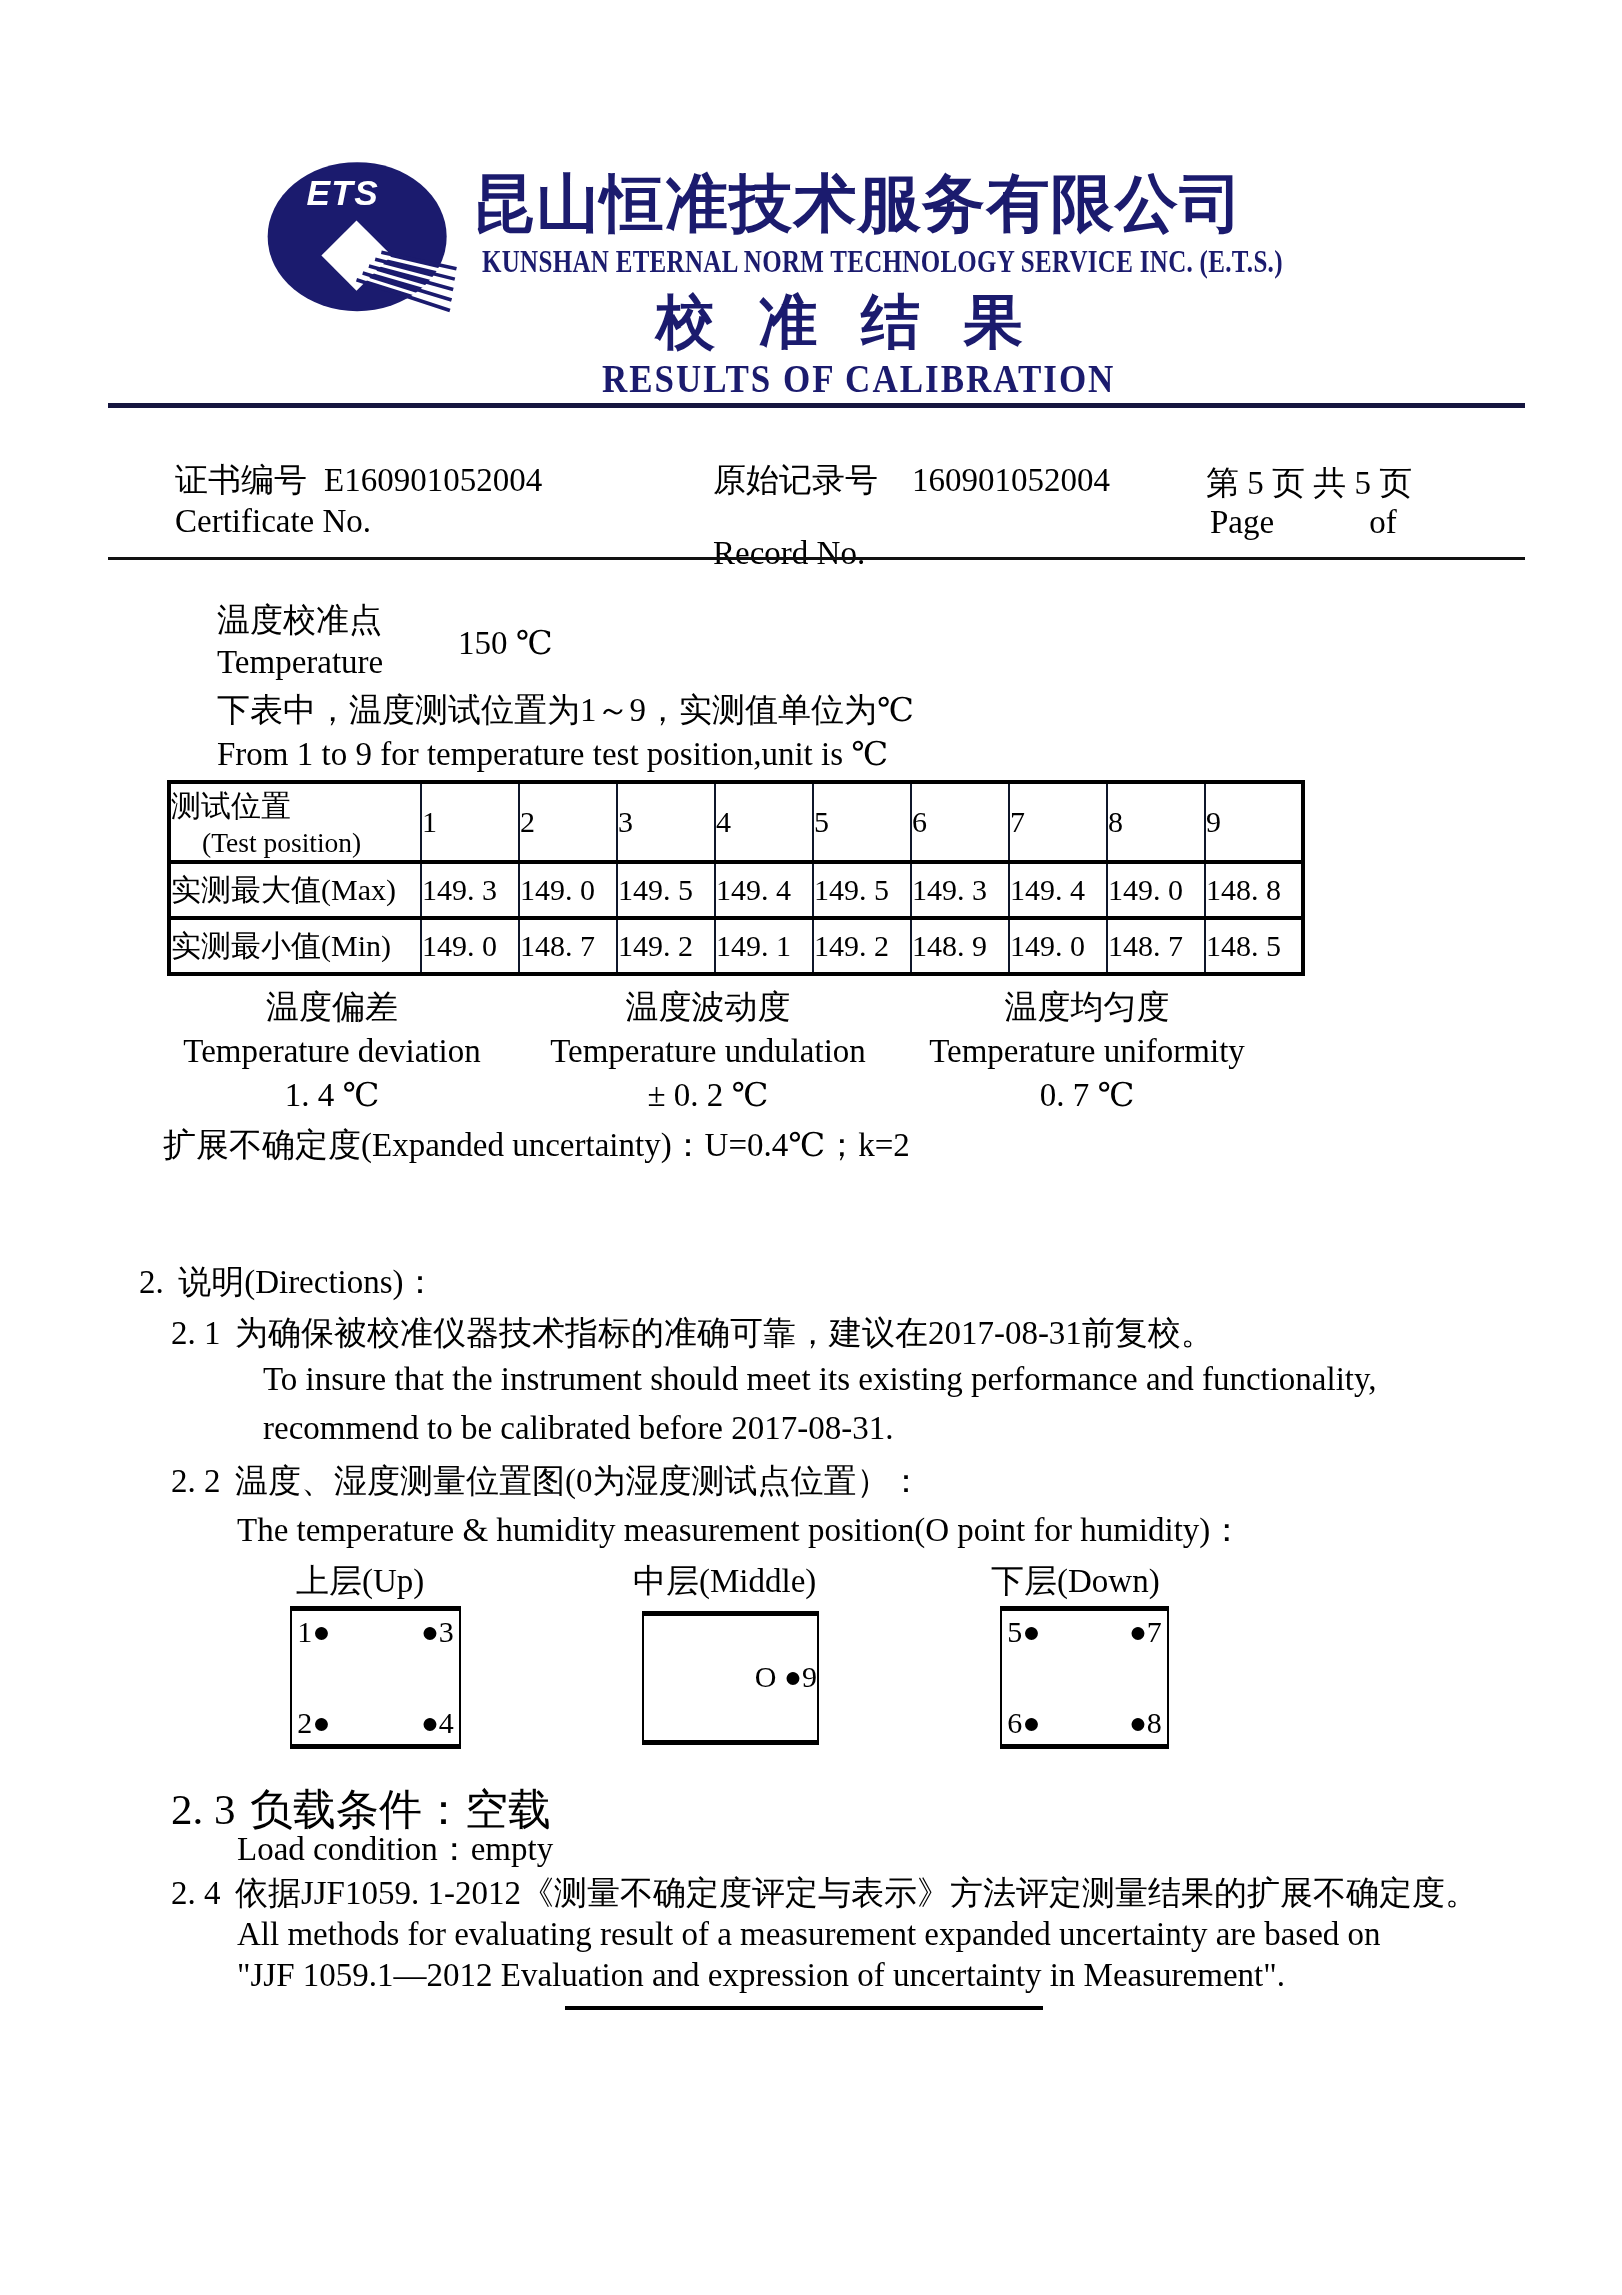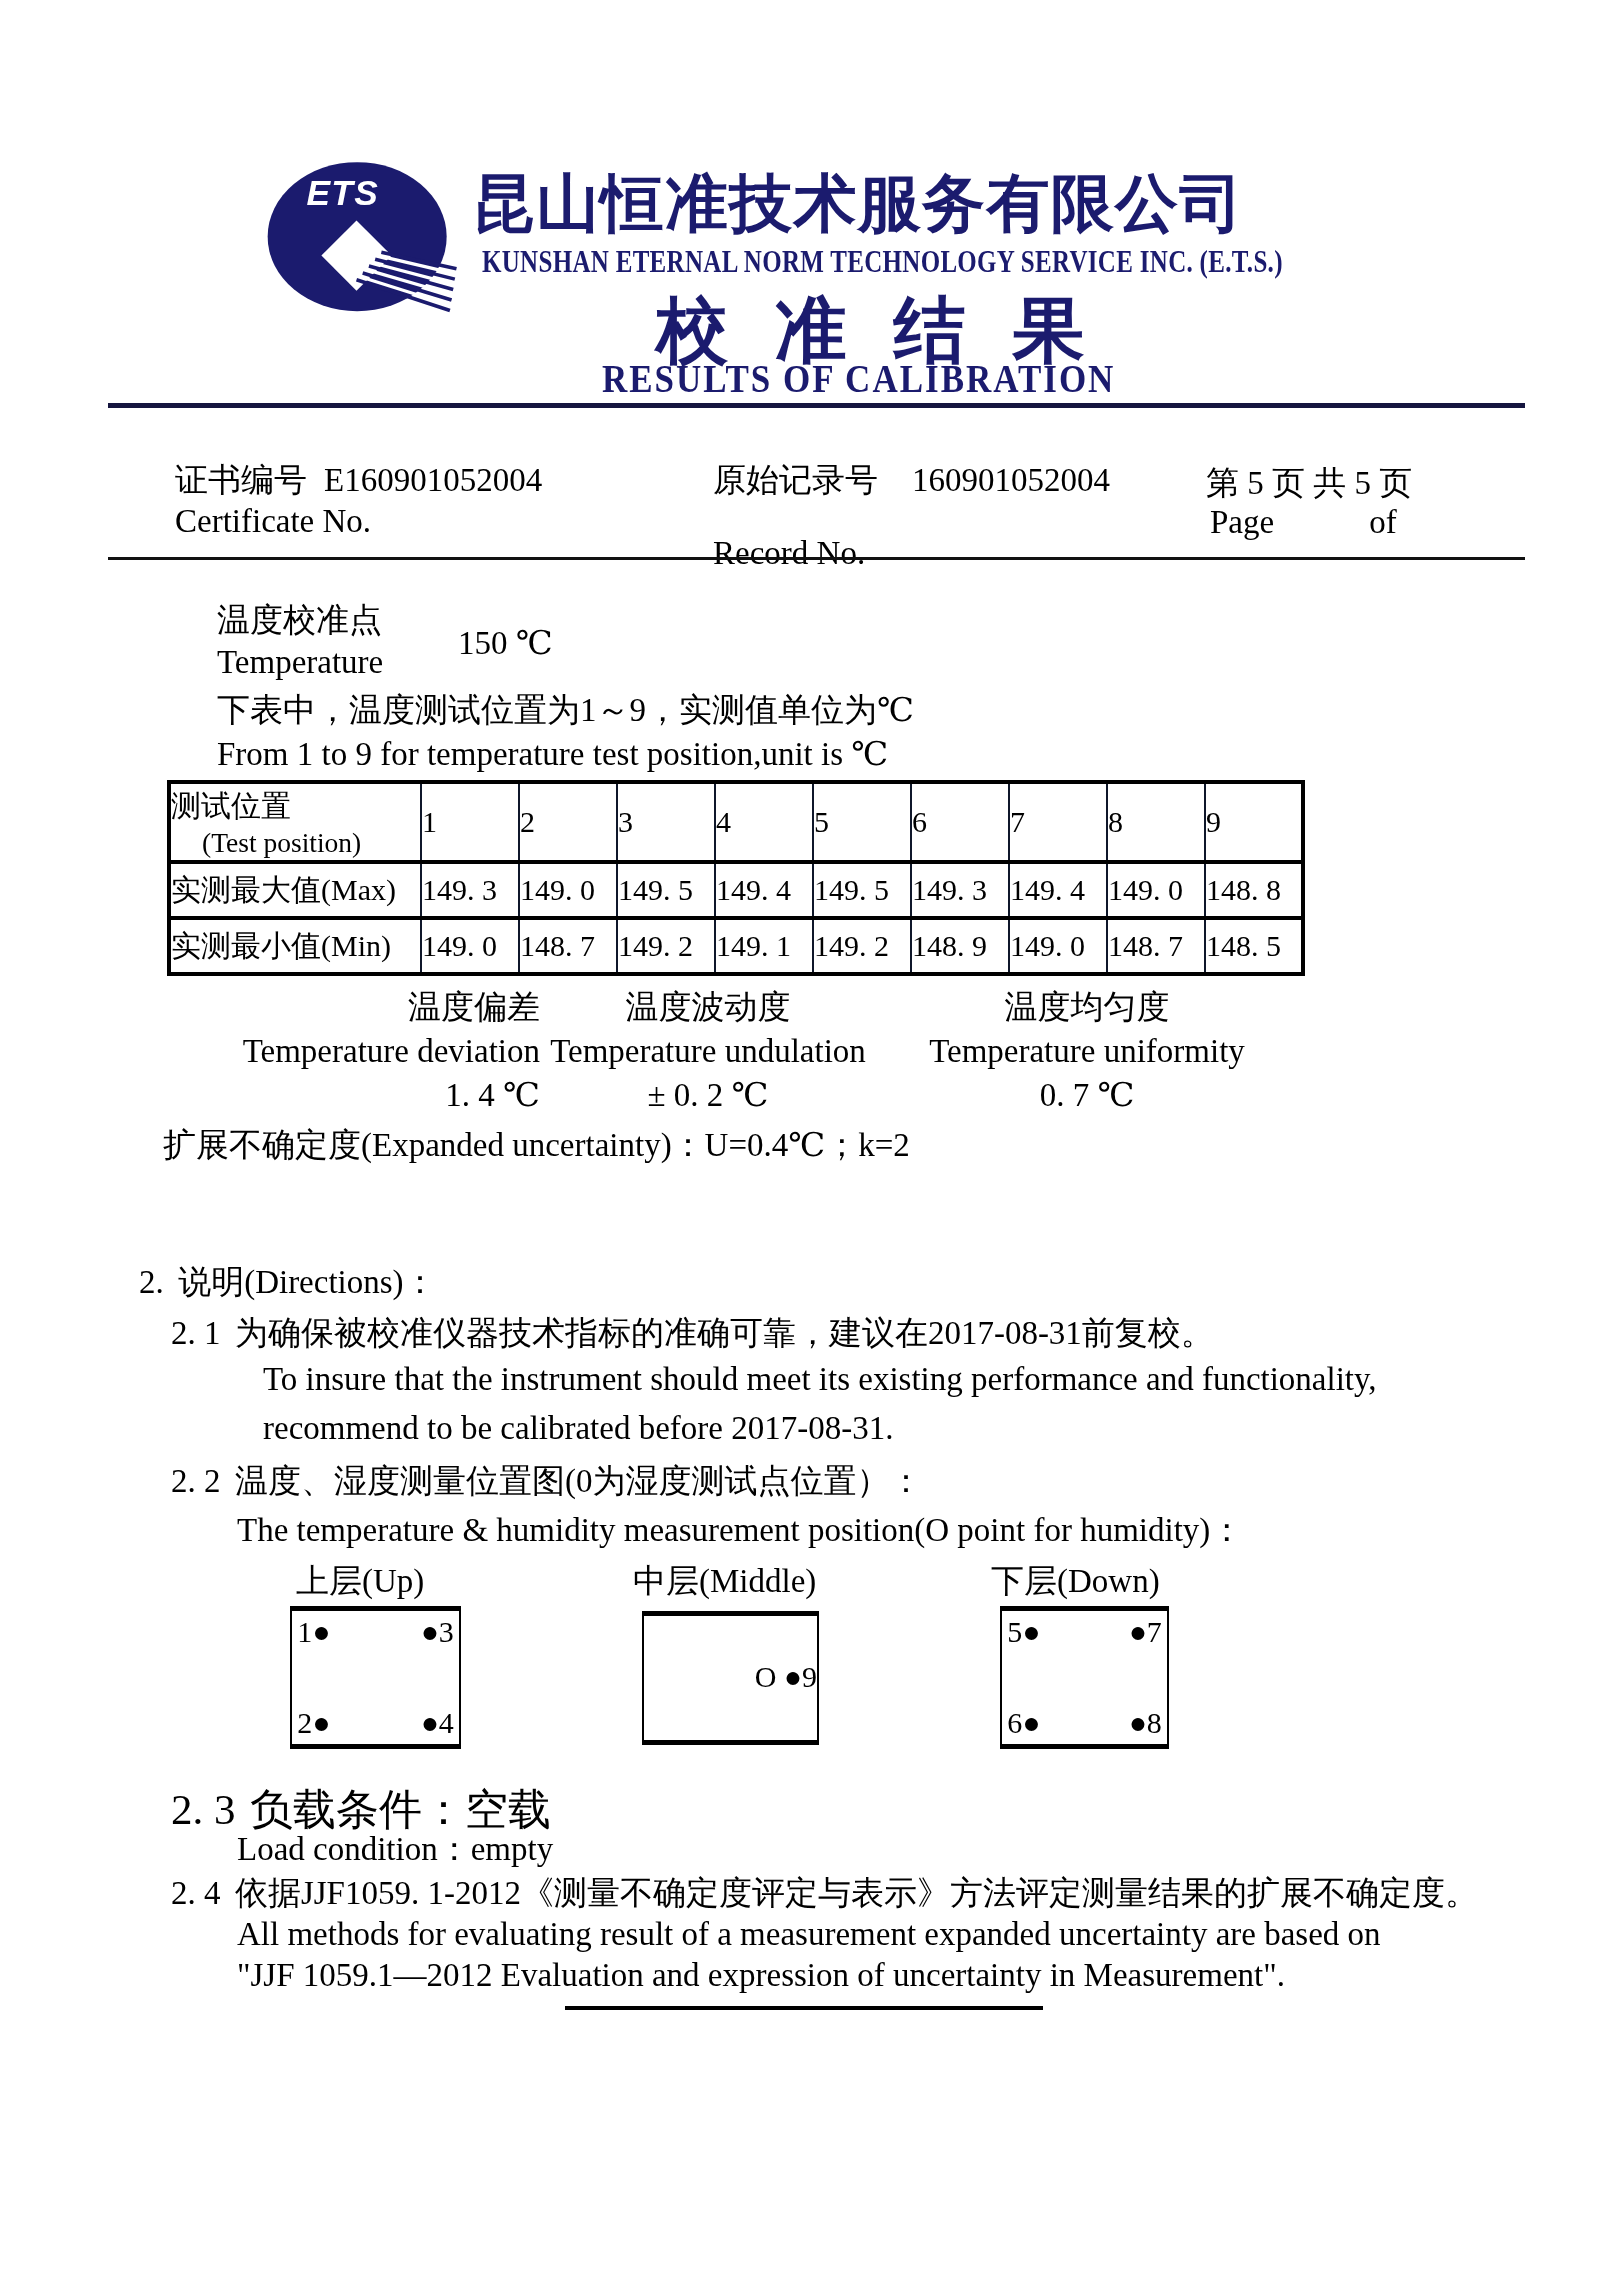--- a/index.html
+++ b/index.html
@@ -9,21 +9,21 @@
     position:relative; width:1623px; height:2295px; background:#fff;
     font-family:"Liberation Serif","DejaVu Serif",serif; color:var(--ink);
     overflow:hidden; margin:0 auto;
   }
   .abs { position:absolute; white-space:nowrap; }
   
   .logo { left:267px; top:156px; width:196px; height:160px; }
   .company-cn { left:472px; top:161px; font-size:63px; font-weight:bold; color:var(--navy); letter-spacing:1.3px; }
   .company-en { left:482px; top:243px; font-size:25px; font-weight:bold; color:var(--navy);
                 transform:scaleY(1.3); transform-origin:left top; letter-spacing:0.3px; }
-  .title-cn { left:656px; top:283px; font-size:72px; font-weight:bold; color:var(--navy); letter-spacing:14.4px;text-align:center; }
+  .title-cn { left:656px; top:283px; font-size:59px; font-weight:bold; color:var(--navy); letter-spacing:14.4px;text-align:center; }
   .title-en { left:602px; top:357px; font-size:35px; font-weight:bold; color:var(--navy); letter-spacing:2px;
               transform:scaleY(1.12); transform-origin:left top; }
   .header-rule { left:108px; top:403px; width:1417px; height:5.2px; background:#15153f; }
   
   .f50 { font-size:33px; }
   .cert-cn   { left:175px;  top:458px; }
   .cert-en   { left:175px;  top:503px; }
   .record-cn { left:713px; top:458px; }
   .record-en { left:713px; top:503px;margin-top:32px; }
   .page-cn   { left:1206px; top:461px; }
@@ -44,21 +44,21 @@
   #cal-table td { border:2px solid #0f172a; text-align:left; vertical-align:middle;
                   font-size:30px; overflow:hidden; }
   #cal-table tr { border-top:4.6px solid #000; border-bottom:4.6px solid #000; }
   #cal-table { border:4.6px solid #000; }
   tr.hdr { height:80px; }
   tr.row { height:56px; }
   .pos-sub { font-size:27.5px;margin-left:31px; }
   
   .stat { position:absolute; width:366px; text-align:center; top:985px; }
   .stat div { height:44px; line-height:44px; font-size:33px; }
-  .stat-1 { left:174px;text-align:right; } .stat-2 { left:525px; } .stat-3 { left:904px; }
+  .stat-1 { left:149px; } .stat-2 { left:525px; } .stat-3 { left:904px; }
   .uncertainty { left:163px; top:1123px; font-size:33px; }
   
   .dir-heading { left:139px; top:1260px; font-size:33px; }
   .dir-heading .no { margin-right:19.6px; }
   .dir-item .no { margin-right:14.4px; }
   .d21     { left:171px; top:1311px; font-size:33px; }
   .d21-en1 { left:263px; top:1361px; font-size:33px; }
   .d21-en2 { left:263px; top:1410px; font-size:33px; }
   .d22     { left:171px; top:1459px; font-size:33px; }
   .d22-en1 { left:237px; top:1508px; font-size:33px; }

